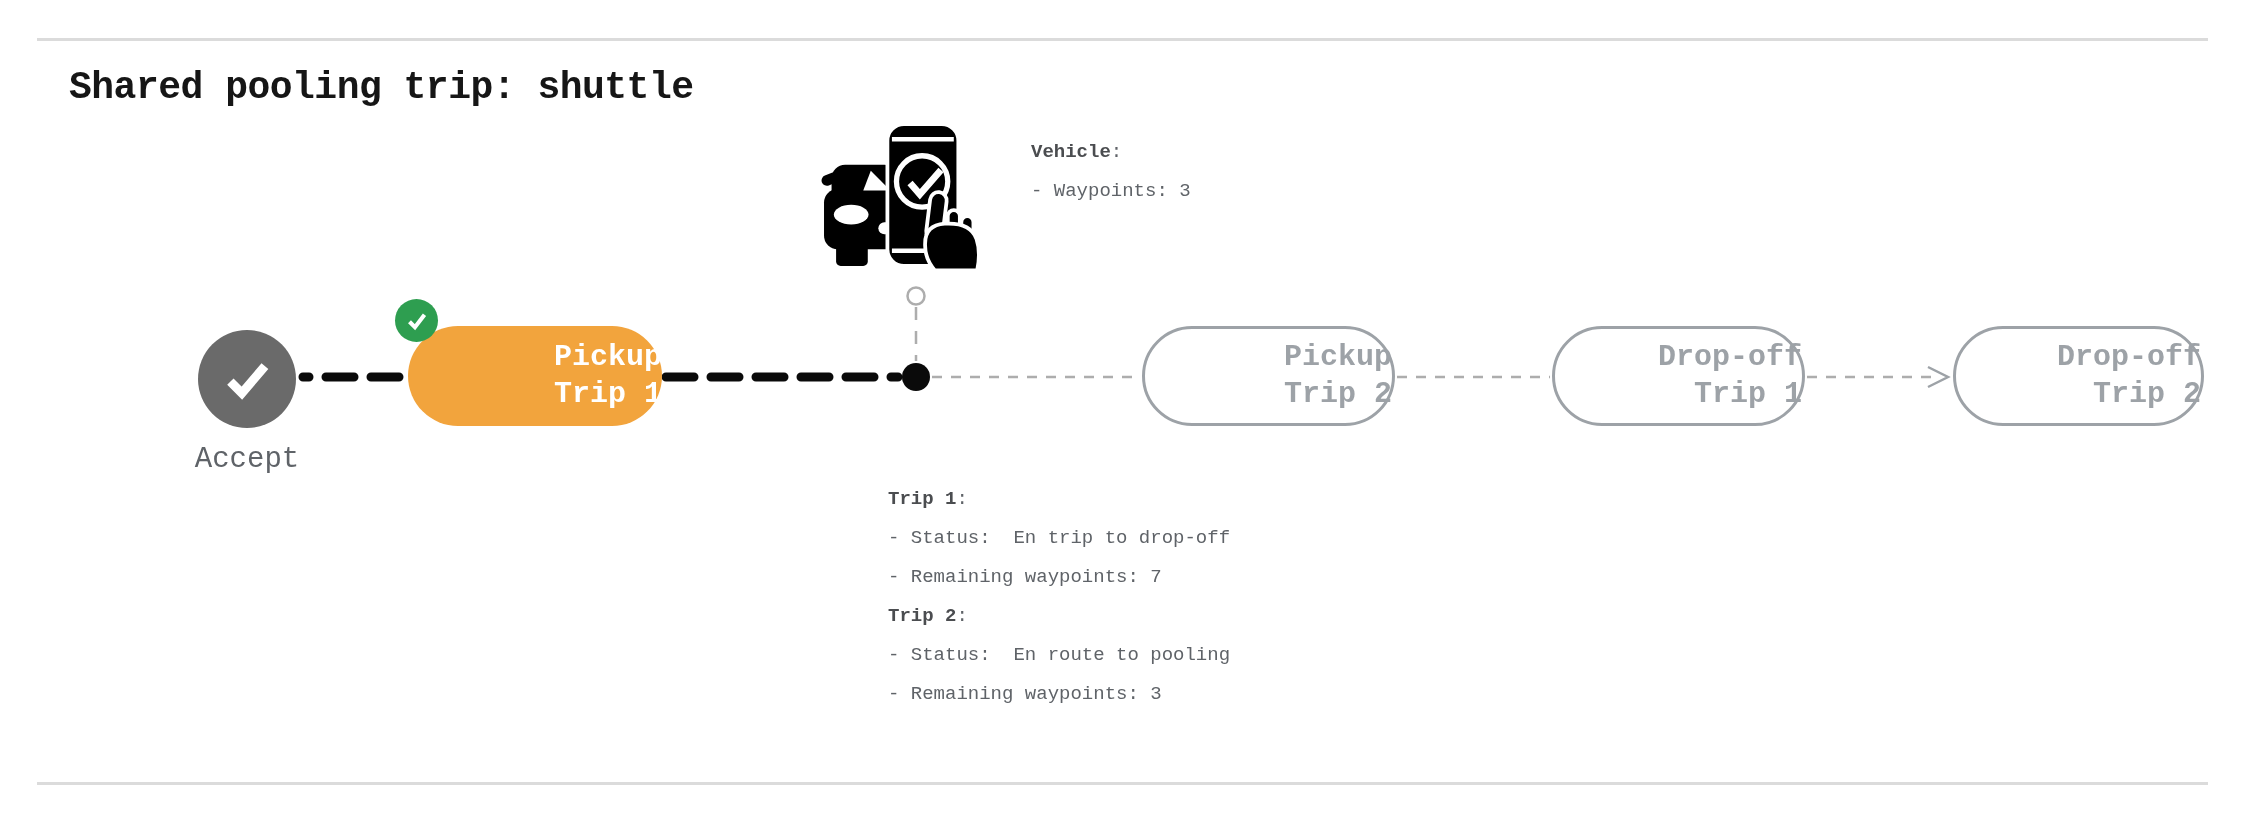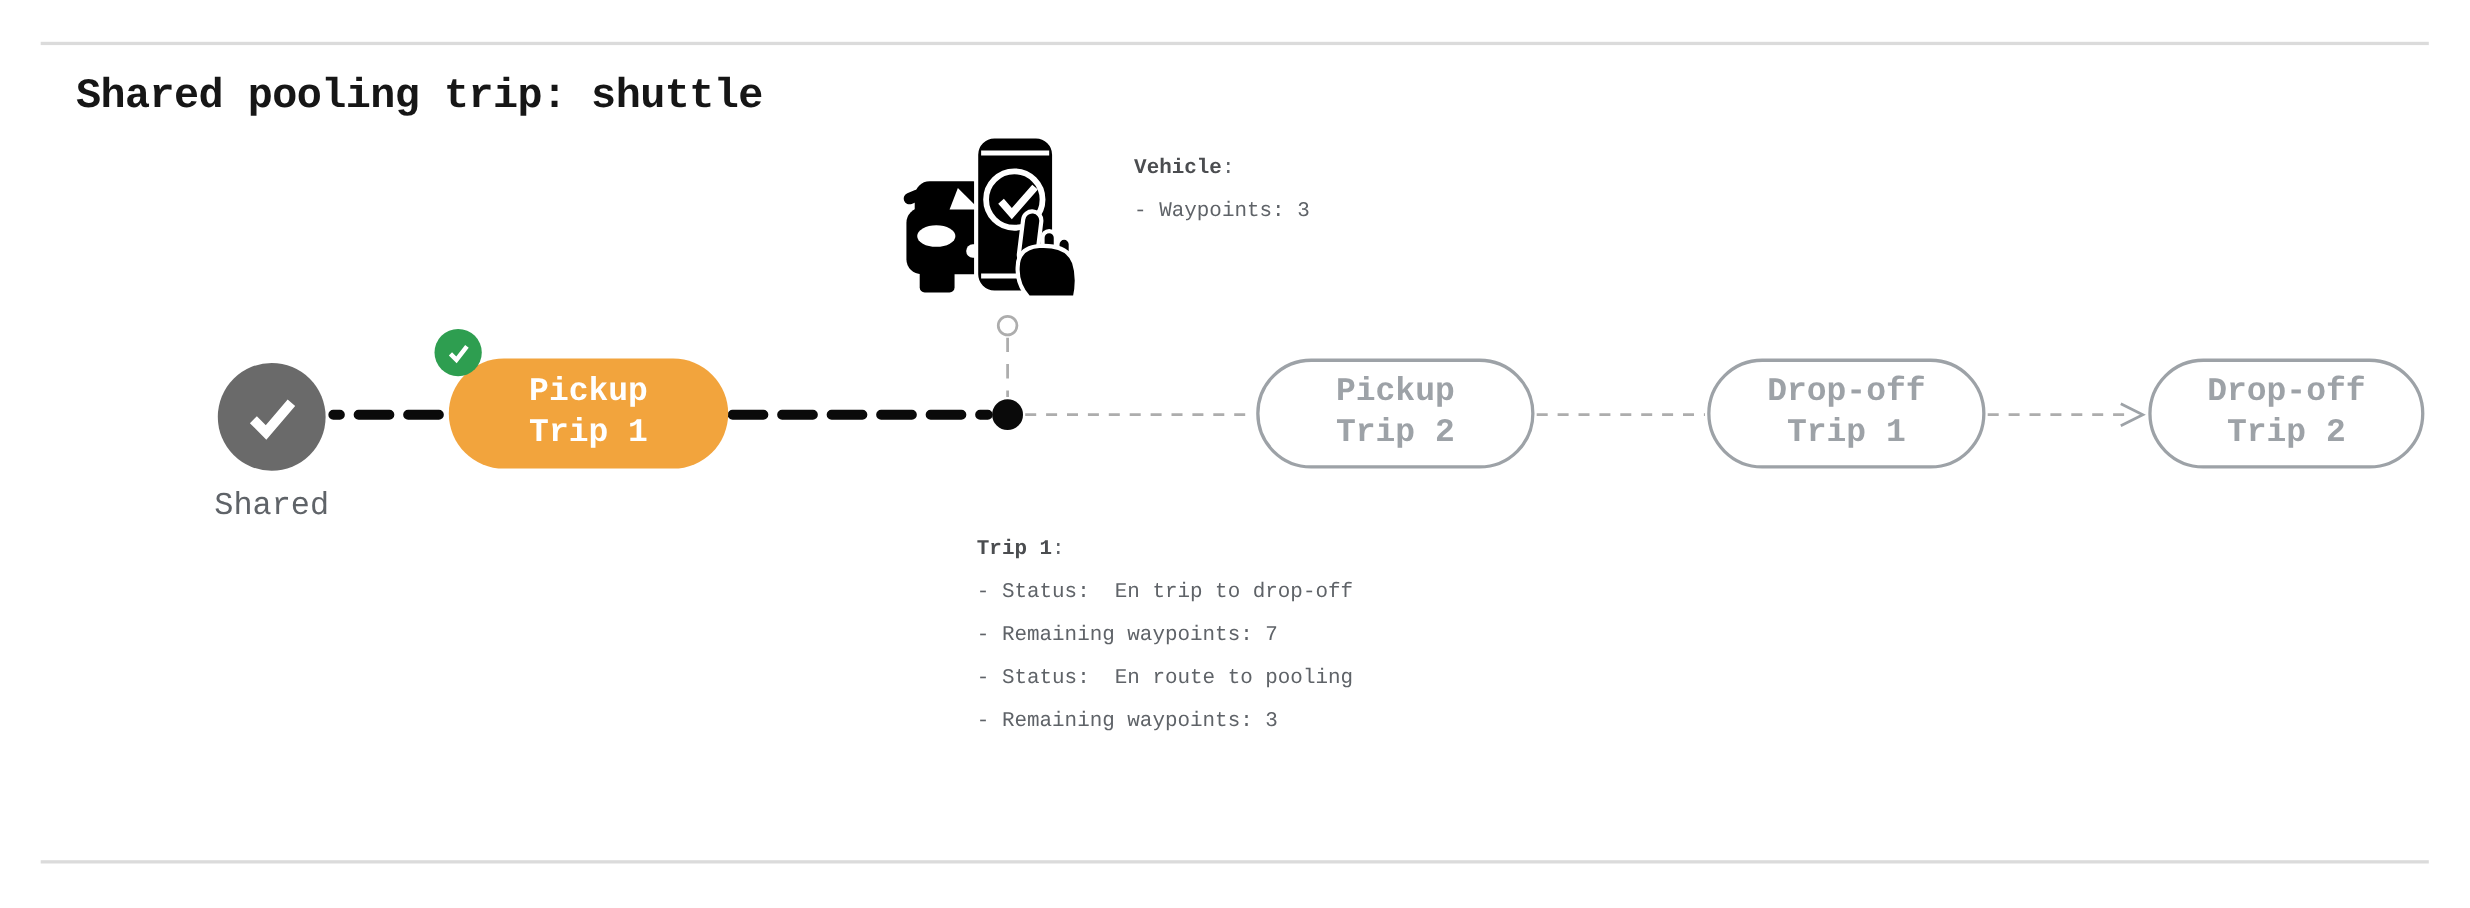--- a/index.html
+++ b/index.html
@@ -58,21 +58,21 @@
     color: #5f6368;
   }
 
   .pill {
     position: absolute;
     top: 326px;
     height: 100px;
     border-radius: 50px;
     display: flex;
     flex-direction: column;
-    align-items: center;
+    align-items: flex-end;
     justify-content: center;
     font-size: 30px;
     font-weight: 700;
     line-height: 37px;
     text-align: center;
     box-sizing: border-box;
     white-space: nowrap;
   }
   .pill.current {
     left: 408px;
@@ -144,21 +144,21 @@
     <path d="M1807 377 H1940" stroke="#adadad" stroke-width="2.5" stroke-dasharray="10 9" fill="none"></path>
     <path d="M1928 367 L1948 377 L1928 387" stroke="#9da2a7" stroke-width="2.5" fill="none"></path>
   </svg>
 
   <div class="node-circle">
     <svg width="64" height="64" viewBox="0 0 100 100">
       <path d="M24 54 L42 72 L78 30" stroke="#ffffff" stroke-width="14" fill="none"></path>
     </svg>
   </div>
   <div class="node-label">
-    <div>Shared</div>
+    <div>Accept</div>
   </div>
 
   <div class="pill current">
     <span>Pickup</span>
     <span>Trip 1</span>
   </div>
   <div class="badge">
     <svg width="30" height="30" viewBox="0 0 44 44">
       <path d="M11 23 L19 31 L33 13" stroke="#ffffff" stroke-width="6" fill="none"></path>
     </svg>
@@ -206,17 +206,18 @@
 
   <div class="info vehicle-info">
     <div class="line"><span class="b">Vehicle</span><span>:</span></div>
     <div class="line">- Waypoints: 3</div>
   </div>
 
   <div class="info trip-info">
     <div class="line"><span class="b">Trip 1</span><span>:</span></div>
     <div class="line">- Status:  En trip to drop-off</div>
     <div class="line">- Remaining waypoints: 7</div>
+    <div class="line"><span class="b">Trip 2</span><span>:</span></div>
     <div class="line">- Status:  En route to pooling</div>
     <div class="line">- Remaining waypoints: 3</div>
   </div>
 
 </div>
 
 </body></html>

